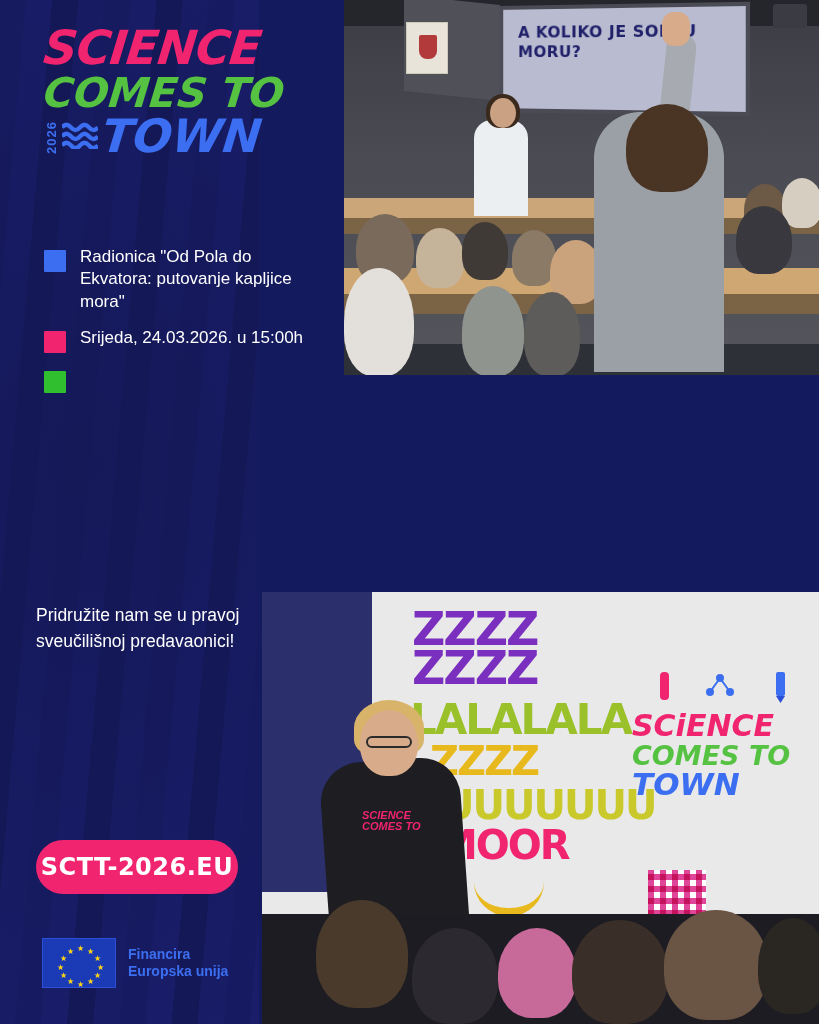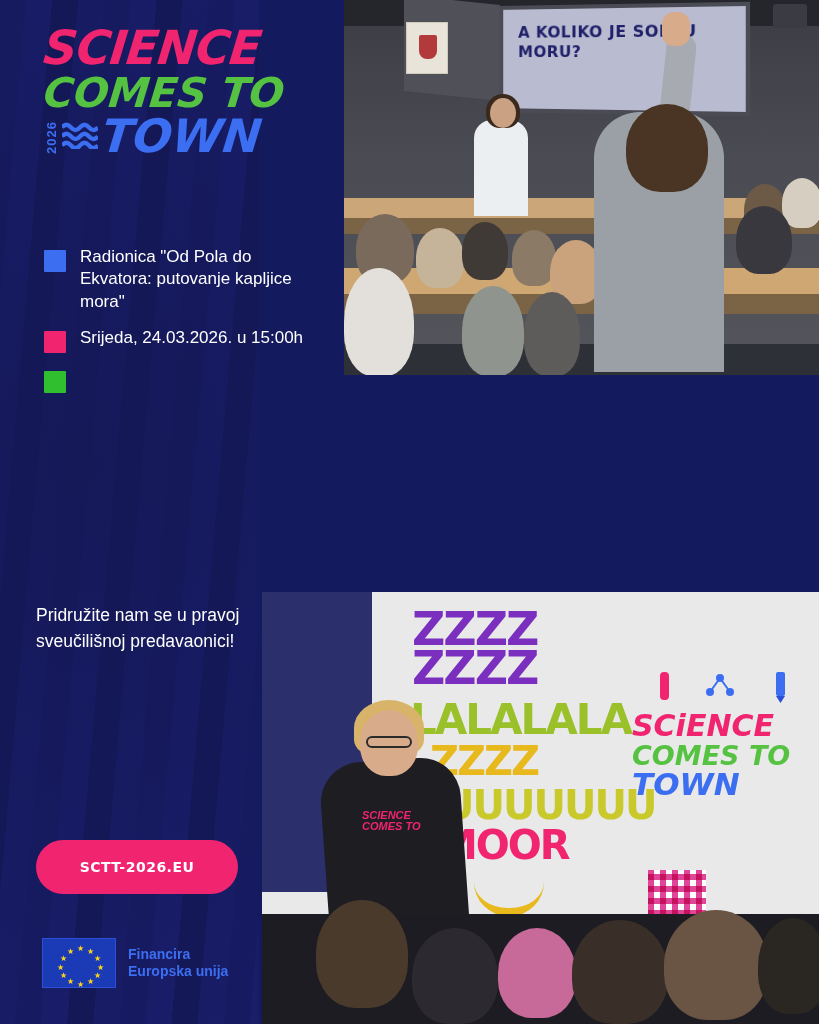--- a/index.html
+++ b/index.html
@@ -146,21 +146,21 @@
     left: 36px;
     top: 840px;
     width: 202px;
     height: 54px;
     background: #f0246f;
     border-radius: 30px;
     display: flex;
     align-items: center;
     justify-content: center;
     color: #ffffff;
-    font-size: 14px;
+    font-size: 24px;
     font-weight: bold;
     letter-spacing: 0.5px;
     font-family: "DejaVu Sans", sans-serif;
   }
 
   
   .eu-block {
     position: absolute;
     left: 42px;
     top: 938px;

